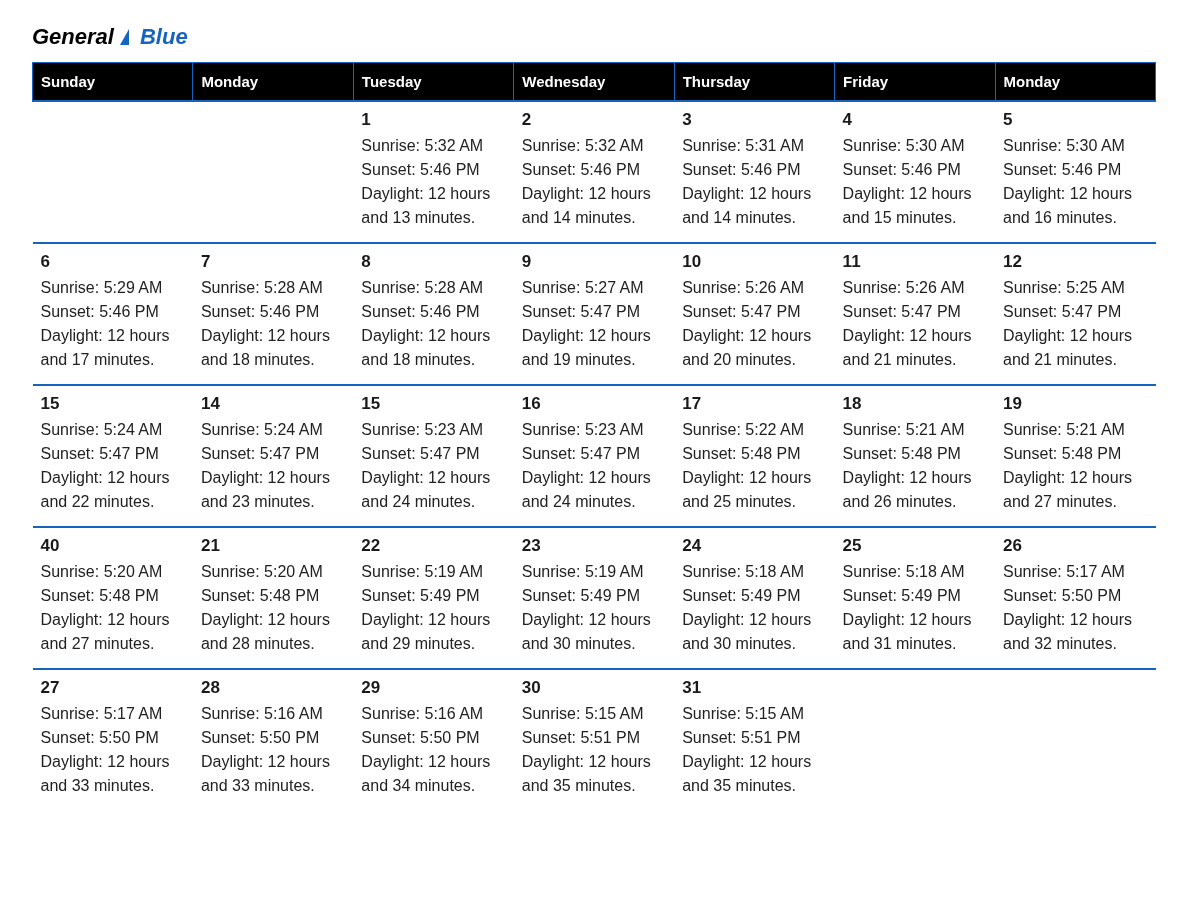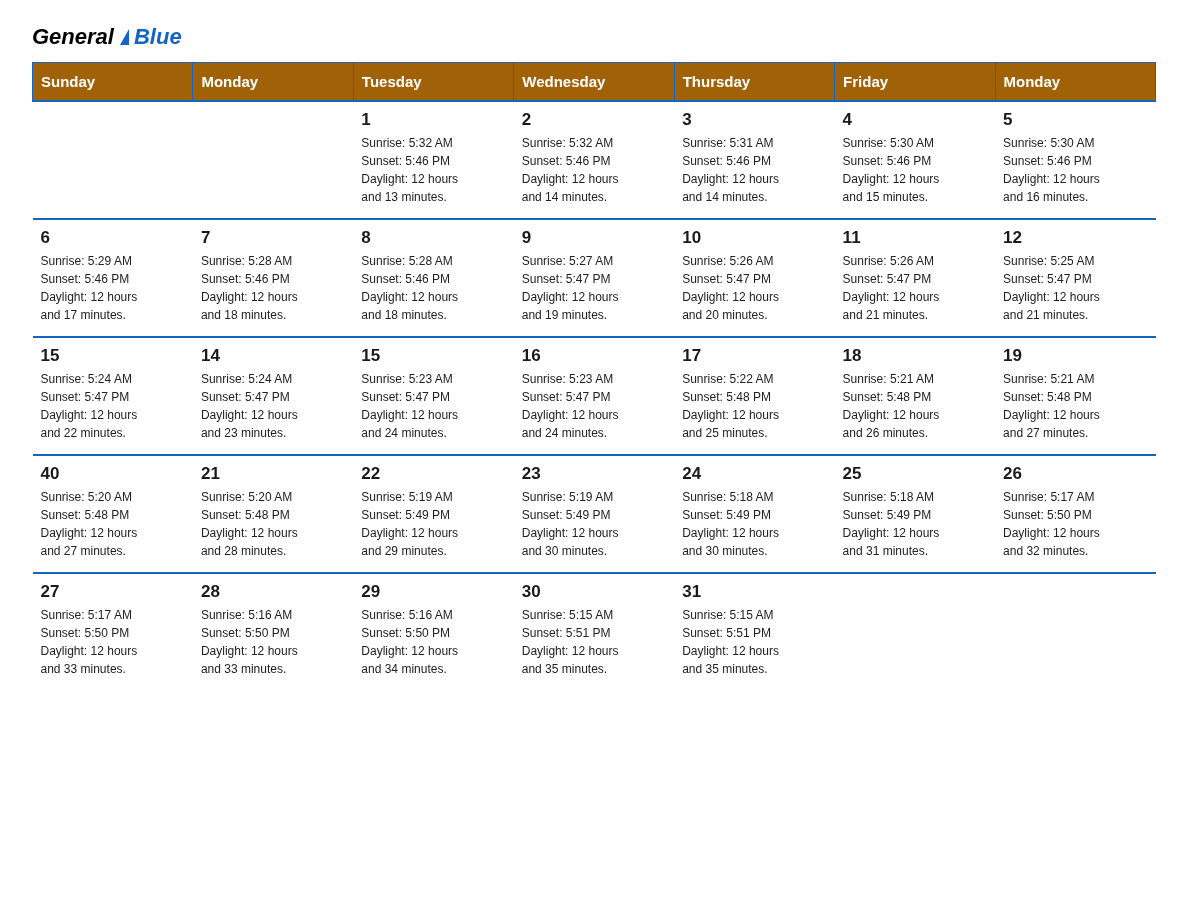--- a/index.html
+++ b/index.html
@@ -46,21 +46,21 @@
       font-size: 18px;
       color: #444;
       margin-top: 4px;
     }
     .calendar {
       width: 100%;
       border-collapse: collapse;
       margin-top: 12px;
     }
     .calendar thead tr th {
-      background: #a16207;
+      background: #000000;
       color: #fff;
       font-size: 15px;
       font-weight: bold;
       padding: 10px 8px;
       text-align: left;
       border: 1px solid #1565c0;
     }
     .calendar tbody tr td {
       vertical-align: top;
       padding: 8px 8px 12px 8px;
@@ -74,40 +74,40 @@
       color: #222;
     }
     .calendar tbody tr td .day-num {
       font-size: 17px;
       font-weight: bold;
       color: #1a1a1a;
       display: block;
       margin-bottom: 4px;
     }
     .calendar tbody tr td .day-info {
-      font-size: 12px;
+      font-size: 16px;
       color: #222;
       line-height: 1.5;
     }
     .calendar tbody tr td.empty {
       background: #fff;
     }
   </style>
 </head>
 <body>
 
 <div class="header">
   <div class="logo">
     <div style="display:flex;align-items:center;">
       <span class="logo-text-general">General</span>
       <div style="display:flex;flex-direction:column;align-items:flex-start;margin-left:2px;">
         <div style="width:0;height:0;border-left:9px solid transparent;border-bottom:16px solid #1565c0;margin-left:4px;"></div>
       </div>
     </div>
-    <div style="margin-left:1px;">
+    <div style="margin-left:7px;">
       <span class="logo-text-blue">Blue</span>
     </div>
   </div>
   <div class="title-block">
   </div>
 </div>
 
 <table class="calendar">
   <thead>
     <tr id="header-row">

